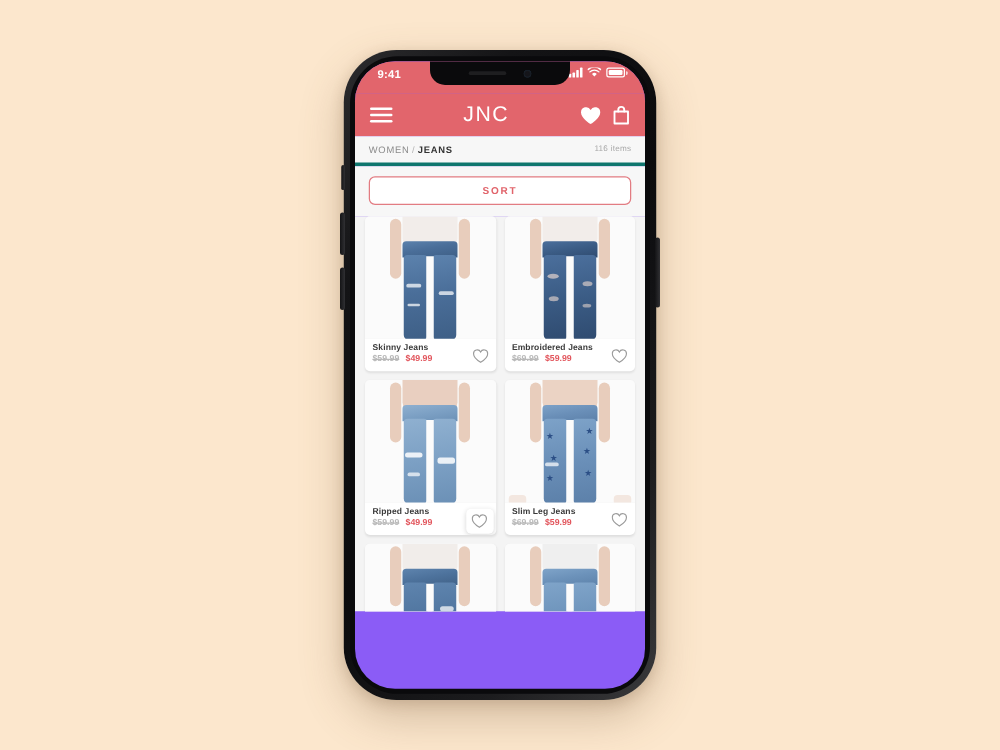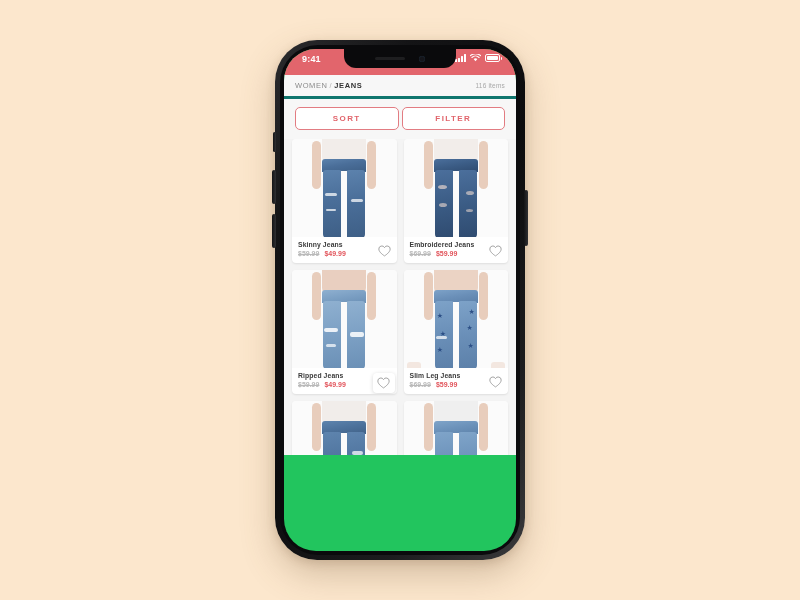--- a/index.html
+++ b/index.html
@@ -20,21 +20,21 @@
   }
   .phone-inner {
     position:absolute; inset:5px;
     border-radius:38px;
     background:#0a0a0c;
   }
   .screen {
     position:absolute; inset:9px;
     border-radius:32px;
     overflow:hidden;
-    background:#22c55e;
+    background:#8b5cf6;
   }
   
   .btn-side { position:absolute; background:linear-gradient(90deg,#141416,#303033); border-radius:2px; }
   .btn-silent { left:-2px; top:92px;  width:3px; height:20px; }
   .btn-volup  { left:-3px; top:130px; width:4px; height:34px; }
   .btn-voldn  { left:-3px; top:174px; width:4px; height:34px; }
   .btn-power  { right:-3px; top:150px; width:4px; height:56px; }
 
   
   .status-bar {
@@ -175,31 +175,47 @@
           <path d="M5.5 7.2 L3.6 5.1 a2.8 2.8 0 0 1 3.8 0 Z" fill="#fff"></path>
           <path d="M1.9 3.5 a5.2 5.2 0 0 1 7.2 0" stroke="#fff" stroke-width="1.1" fill="none" stroke-linecap="round"></path>
           <path d="M0.4 1.7 a7.6 7.6 0 0 1 10.2 0" stroke="#fff" stroke-width="1.1" fill="none" stroke-linecap="round"></path>
         </svg>
         <span class="batt">
             <span></span>
           </span>
       </div>
     </div>
 
+    <div class="app-bar">
+      <div class="hamburger">
+        <i></i>
+          <i></i>
+          <i></i>
+      </div>
+      <div class="brand">JNC</div>
+      <div class="bar-actions">
+        <svg width="17" height="15" viewBox="0 0 17 15">
+          <path d="M8.5 14.2 C8.5 14.2 0.8 9.6 0.8 4.9 A4.1 4.1 0 0 1 8.5 2.9 A4.1 4.1 0 0 1 16.2 4.9 C16.2 9.6 8.5 14.2 8.5 14.2 Z" fill="#fff"></path>
+        </svg>
+        <svg width="14" height="16" viewBox="0 0 14 16">
+          <path d="M1.6 5.2 h10.8 v9.6 h-10.8 Z" fill="none" stroke="#fff" stroke-width="1.5" stroke-linejoin="round"></path>
+          <path d="M4.6 5.2 V3.9 a2.4 2.4 0 0 1 4.8 0 V5.2" fill="none" stroke="#fff" stroke-width="1.5" stroke-linecap="round"></path>
+        </svg>
+      </div>
+    </div>
 
     <div class="crumb-bar">
       <div class="crumb">
         <span>WOMEN</span><span class="sep">/</span><span class="cur">JEANS</span>
       </div>
       <div class="items-count">116 items</div>
     </div>
 
     <div class="sf-bar">
       <div class="sf-btn">SORT</div>
-      <div class="sf-btn">FILTER</div>
     </div>
 
     <div class="grid-area">
       <div class="grid">
 
         <div class="card">
           <div class="card-img">
             <div class="ph">
               <div class="torso"></div>
               <div class="arm l"></div>

